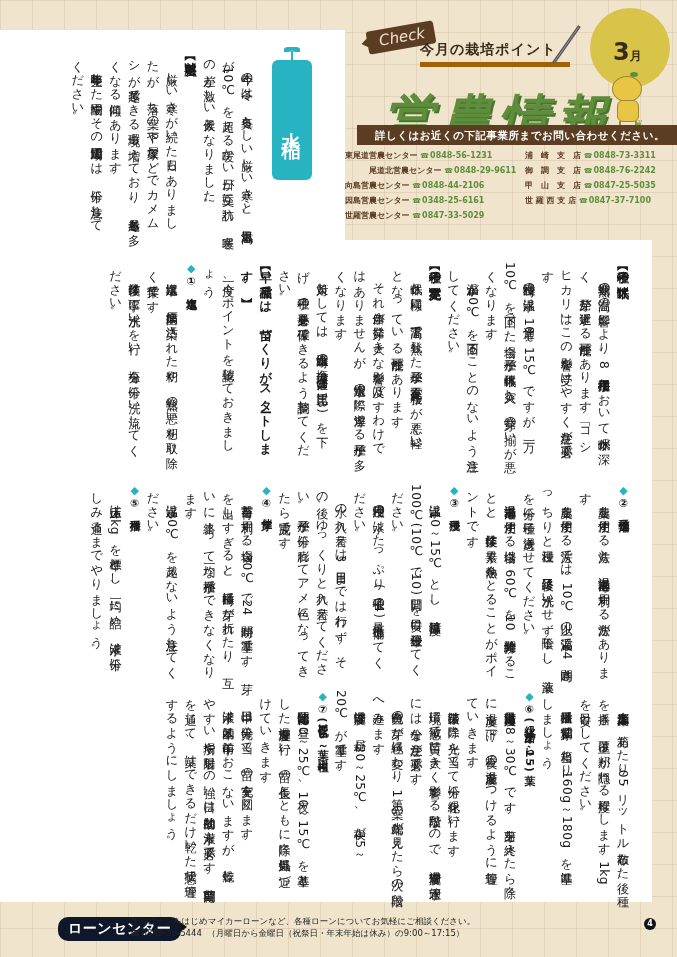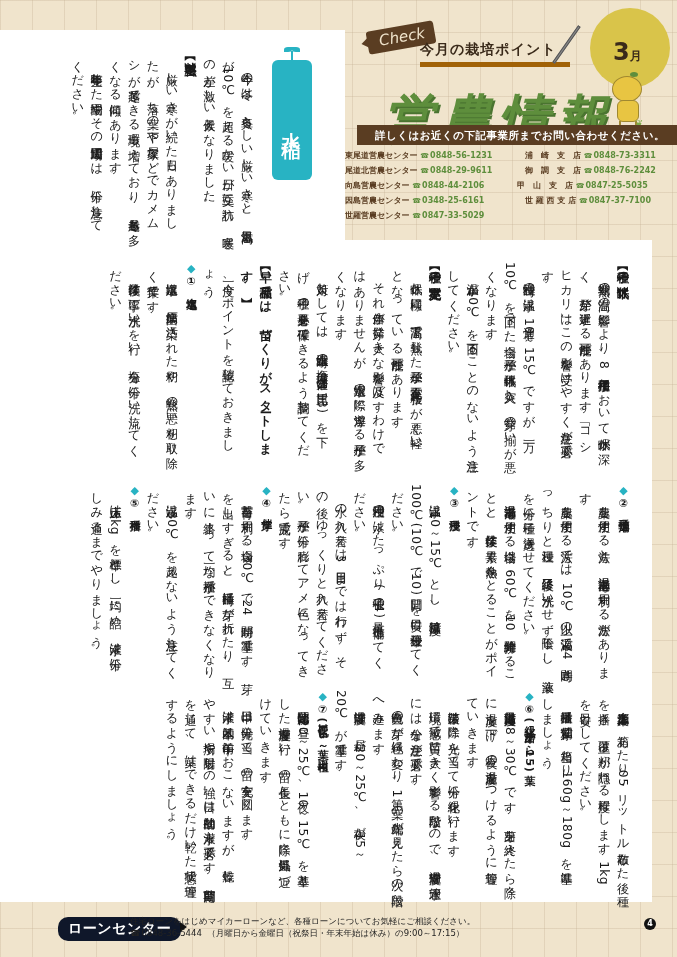--- a/index.html
+++ b/index.html
@@ -139,27 +139,27 @@
     <div class="mascot">
       <div class="leaf"></div>
         <div class="head"></div>
         <div class="body"></div>
         <div class="legs"></div>
     </div>
     <div class="sprout">❦</div>
     <div class="inquiry-bar">詳しくはお近くの下記事業所までお問い合わせください。</div>
     <div class="contacts">
       <div class="contact-row" style="left:0;top:0;"><span>東尾道営農センター</span> <span class="tel">0848-56-1231</span></div>
-      <div class="contact-row" style="left:0;top:15px;"><span>尾道北営農センター</span> <span class="tel">0848-29-9611</span></div>
+      <div class="contact-row" style="left:0;top:15px;padding-left:24px;"><span>尾道北営農センター</span> <span class="tel">0848-29-9611</span></div>
       <div class="contact-row" style="left:0;top:30px;"><span>向島営農センター</span> <span class="tel">0848-44-2106</span></div>
       <div class="contact-row" style="left:0;top:45px;"><span>因島営農センター</span> <span class="tel">0348-25-6161</span></div>
       <div class="contact-row" style="left:0;top:60px;"><span>世羅営農センター</span> <span class="tel">0847-33-5029</span></div>
       <div class="contact-row" style="left:180px;top:0;"><span>浦　崎　支　店</span> <span class="tel">0848-73-3311</span></div>
       <div class="contact-row" style="left:180px;top:15px;"><span>御　調　支　店</span> <span class="tel">0848-76-2242</span></div>
-      <div class="contact-row" style="left:172px;top:30px;"><span>甲　山　支　店</span> <span class="tel">0847-25-5035</span></div>
+      <div class="contact-row" style="left:180px;top:30px;"><span>甲　山　支　店</span> <span class="tel">0847-25-5035</span></div>
       <div class="contact-row" style="left:180px;top:45px;"><span>世 羅 西 支 店</span> <span class="tel">0847-37-7100</span></div>
     </div>
   </div>
 
   <div class="tag-sprout">
       <div class="l"></div>
       <div class="r"></div>
       <div class="stem"></div>
     </div>
   <div class="tag">水稲</div>

